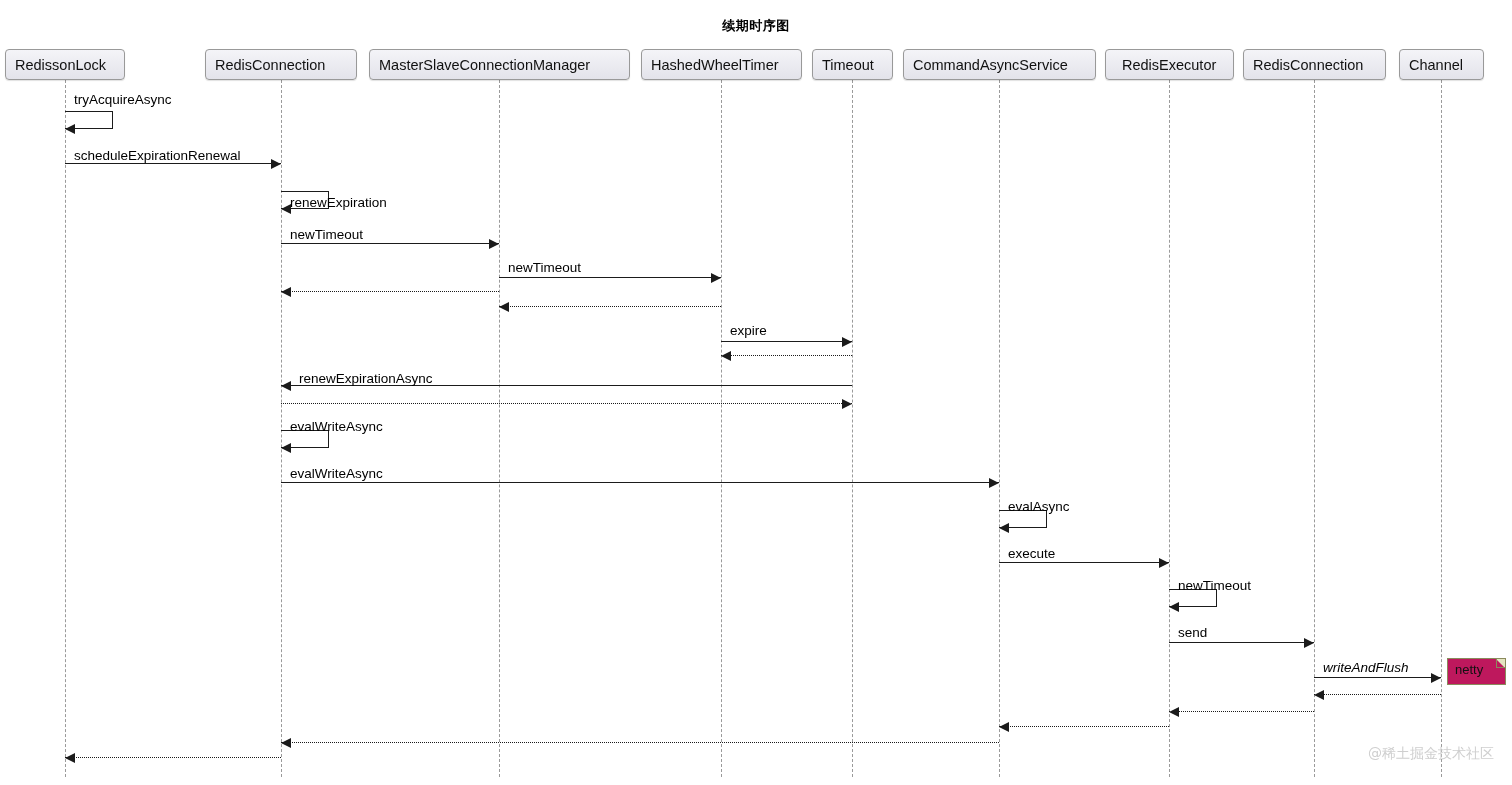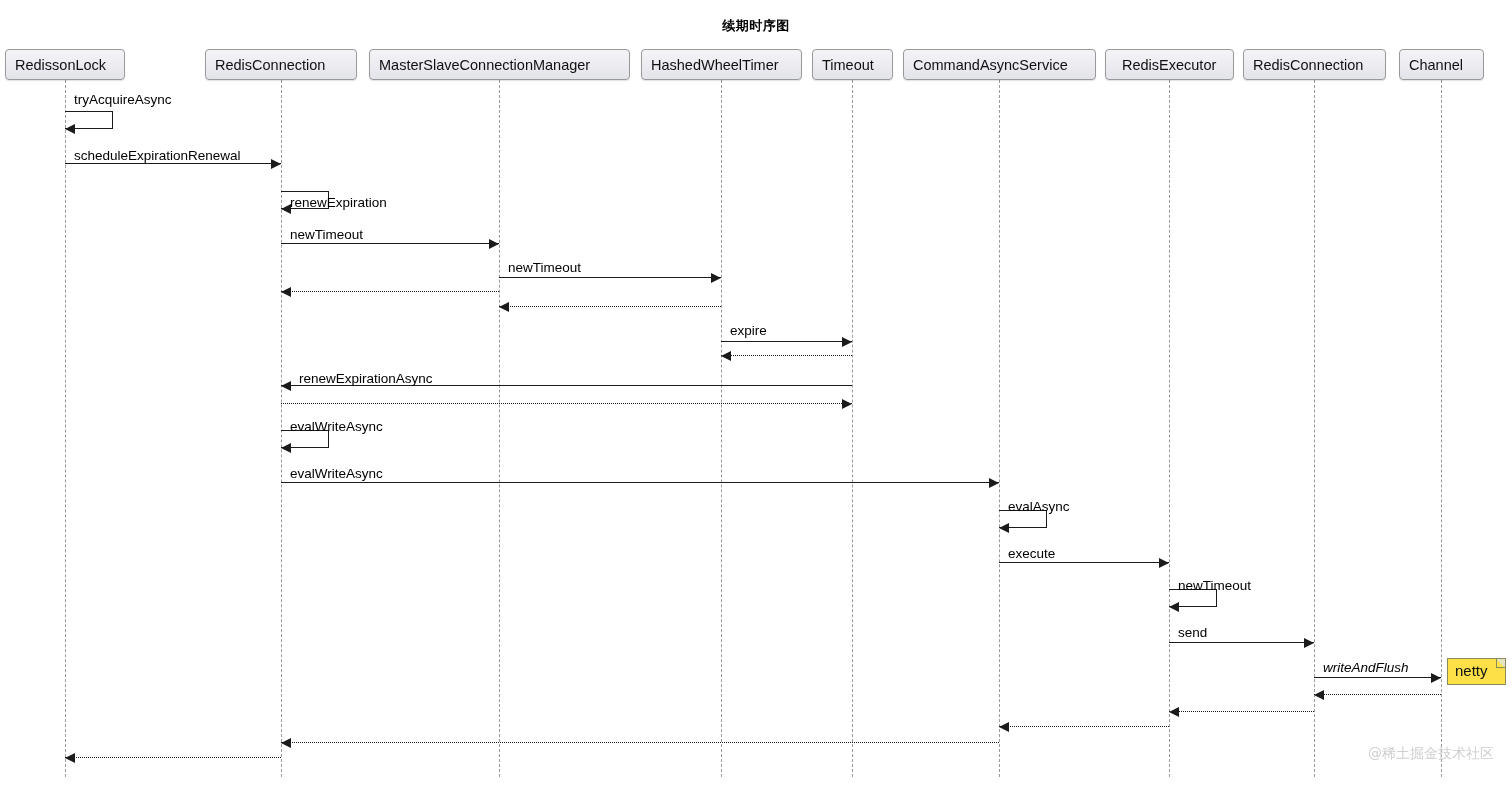--- a/index.html
+++ b/index.html
@@ -90,23 +90,23 @@
     border-top: 1.4px solid #1b1b1b;
     border-right: 1.4px solid #1b1b1b;
     border-bottom: 1.4px solid #1b1b1b;
     border-left: none;
     width: 48px;
     height: 18px;
   }
   .note-box {
     position: absolute;
     box-sizing: border-box;
-    background: #fde047;
+    background: #be185d;
     border: 1px solid #8a8a5c;
-    font-size: 15px;
+    font-size: 13px;
     color: #111111;
     padding: 3px 9px 3px 7px;
     white-space: nowrap;
   }
   .note-fold {
     position: absolute;
     right: 0;
     top: 0;
     width: 0;
     height: 0;

